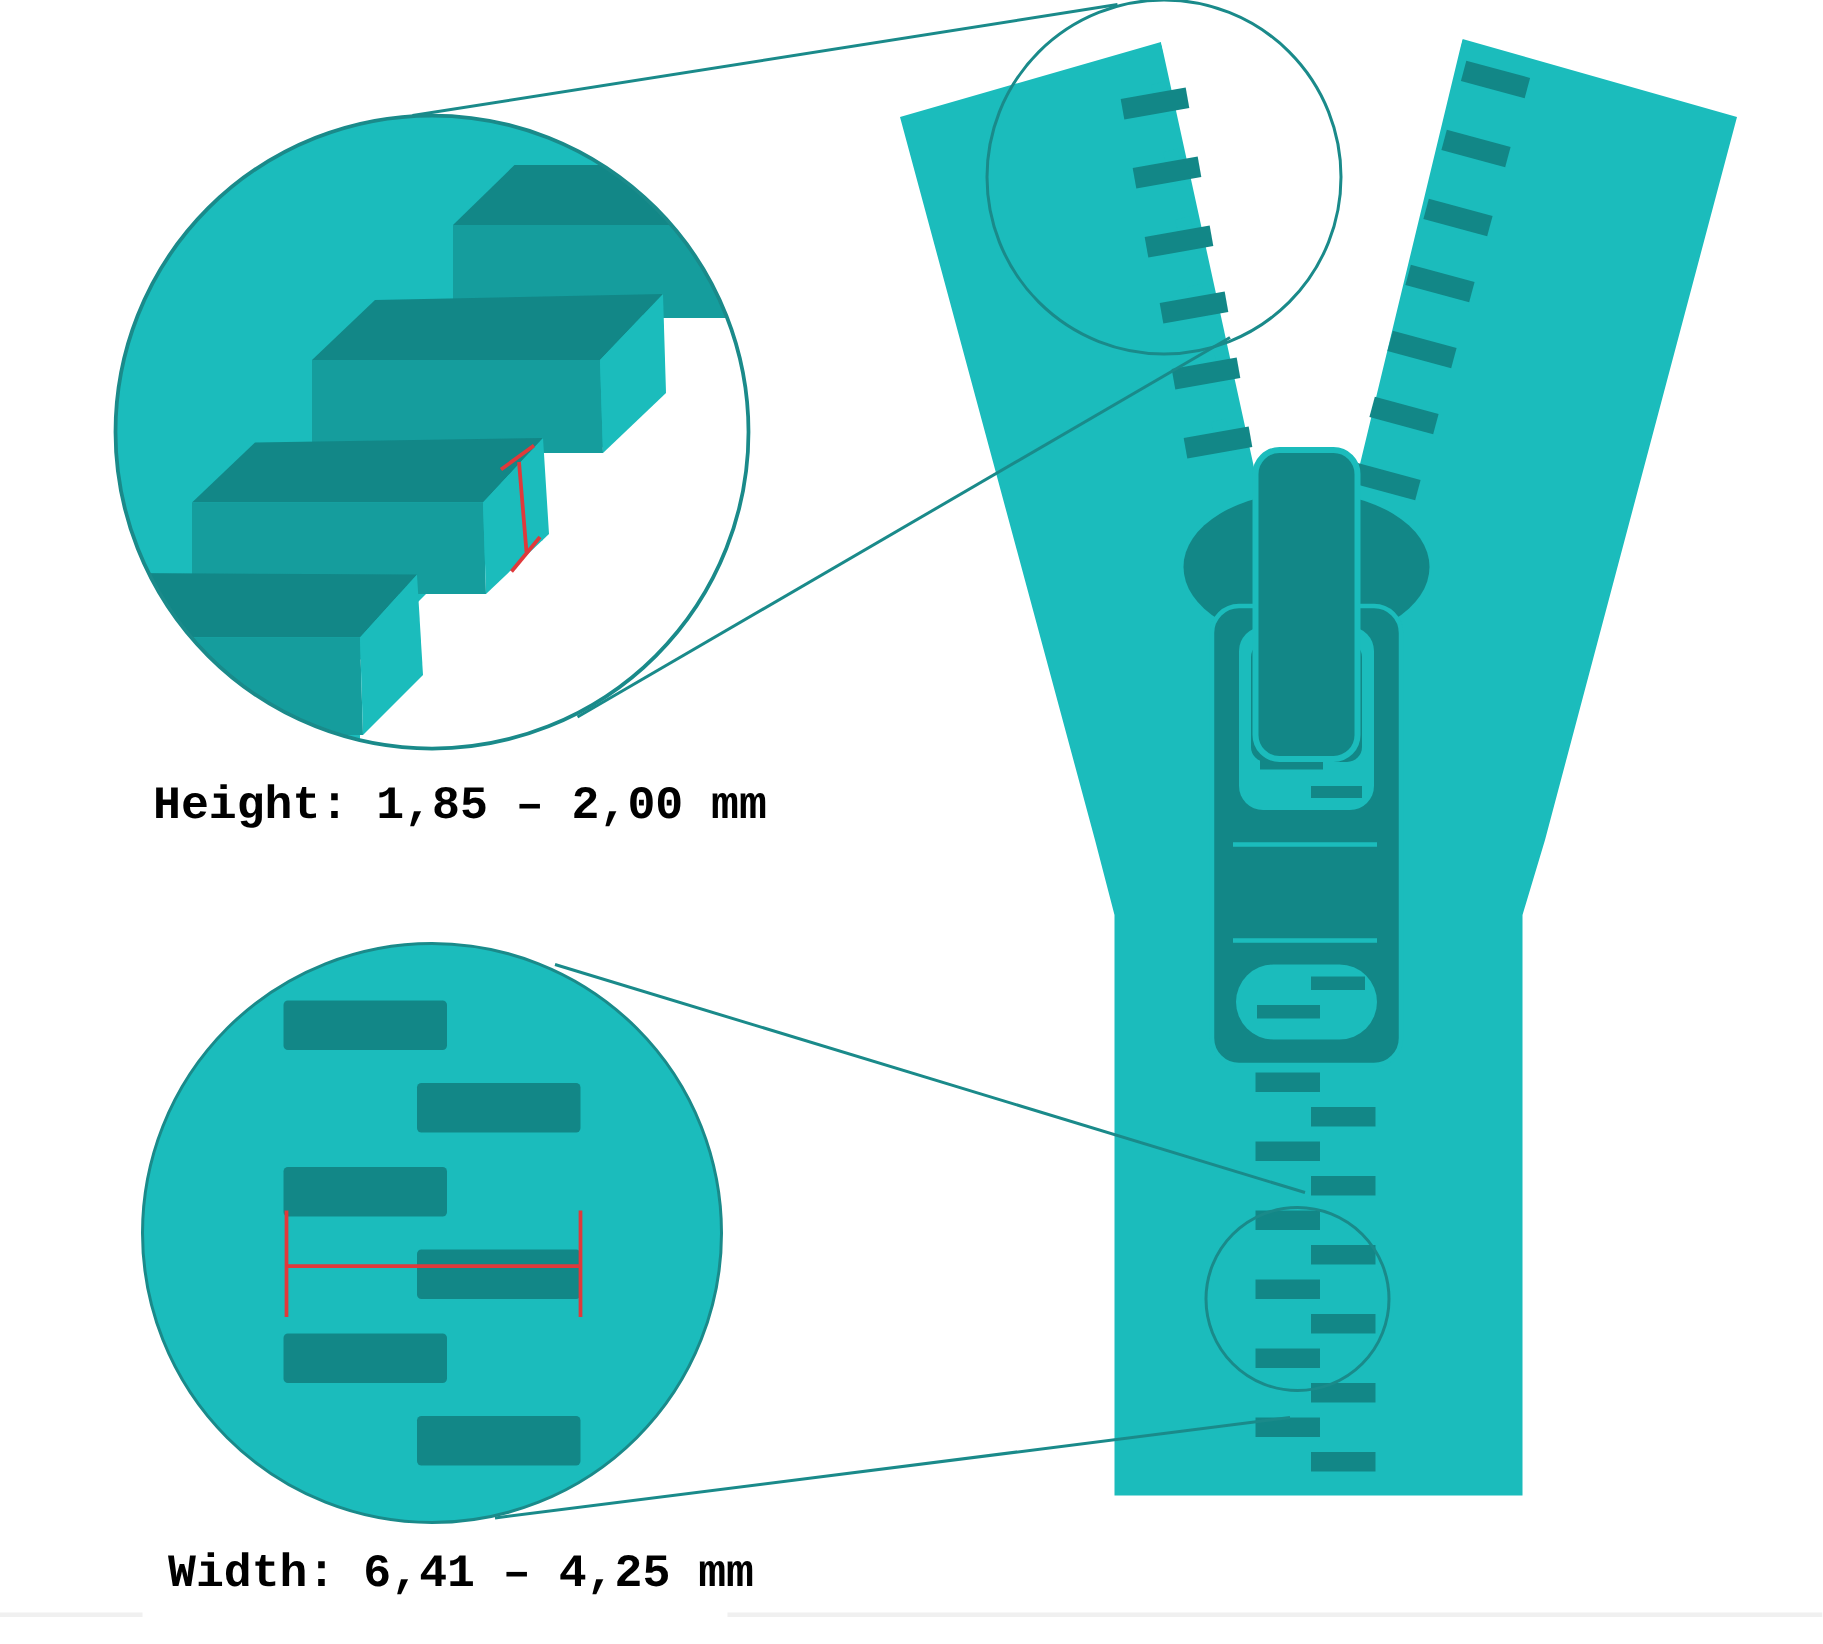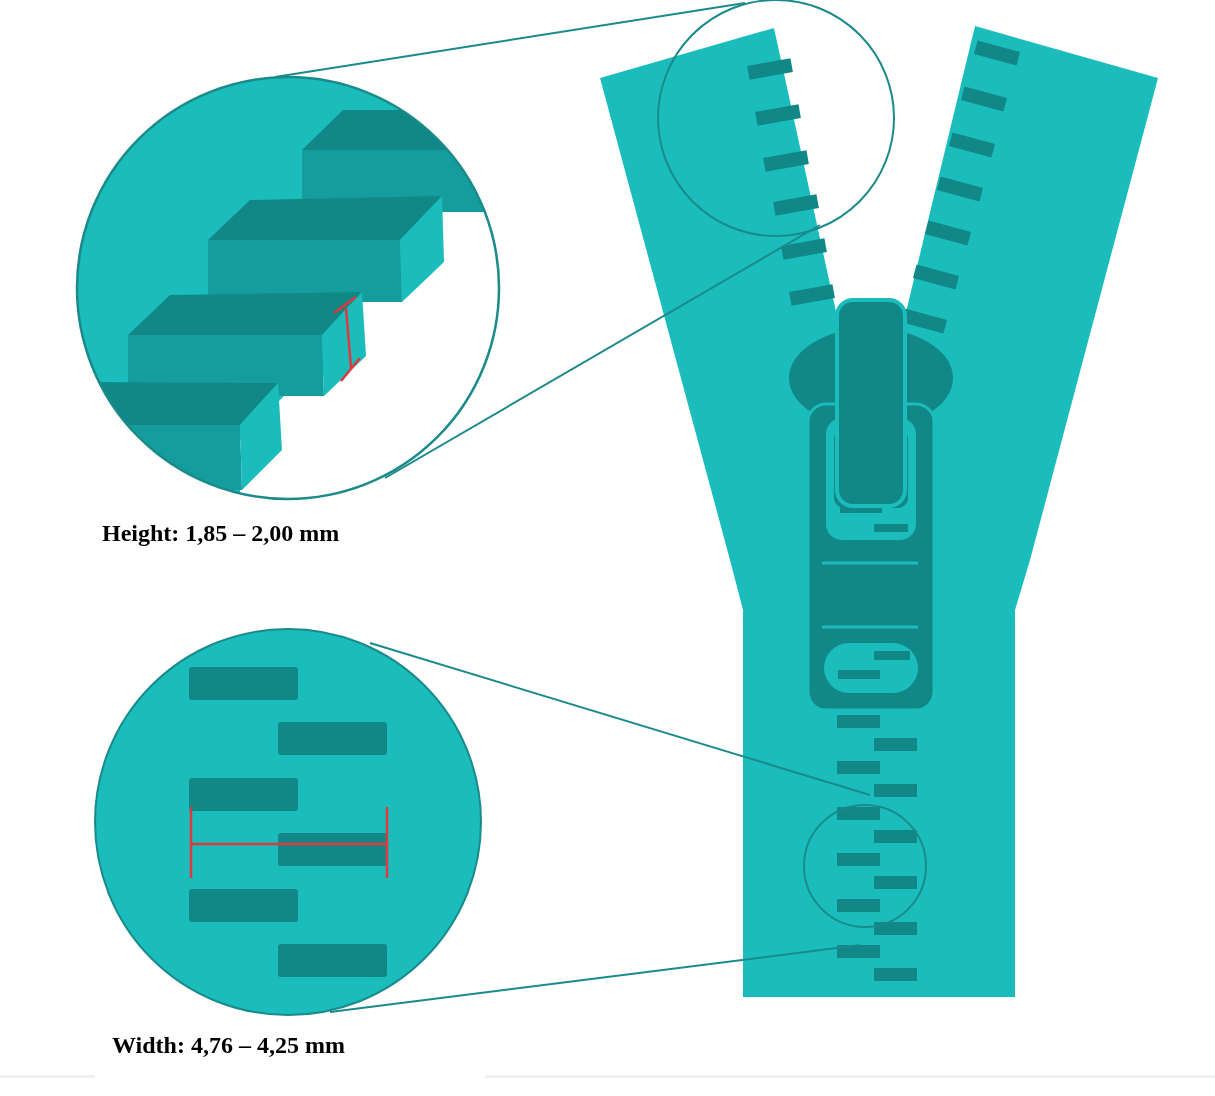--- a/index.html
+++ b/index.html
@@ -1,23 +1,23 @@
 <!DOCTYPE html>
 <html><head>
   <meta charset="utf-8">
   <style>
     html, body { margin: 0; padding: 0; background: #ffffff; }
     body { width: 1215px; height: 1096px; position: relative; overflow: hidden; font-family: "Liberation Sans", sans-serif; }
     #stage { position: absolute; left: 0; top: 0; width: 1215px; height: 1096px; }
     .label {
       position: absolute;
-      font-family: Liberation Serif, serif;
+      font-family: Liberation Mono, monospace;
       font-weight: bold;
       color: #000000;
-      font-size: 24px;
+      font-size: 31px;
       white-space: nowrap;
       letter-spacing: 0px;
     }
     #label-height { left: 102px; top: 520px; }
     #label-width { left: 112px; top: 1032px; }
     .bottom-rule { position: absolute; top: 1075px; height: 3px; background: #f0f0f0; }
   </style>
 </head>
 <body>
 
@@ -155,17 +155,17 @@
       </g>
       <g stroke="#e0393b" stroke-width="2.5">
         <line x1="191" y1="807" x2="191" y2="878"></line>
         <line x1="191" y1="844" x2="387" y2="844"></line>
         <line x1="387" y1="807" x2="387" y2="878"></line>
       </g>
     </g>
   </svg>
 
   <div id="label-height" class="label">Height: 1,85 – 2,00 mm</div>
-  <div id="label-width" class="label">Width: 4,76 – 4,25 mm</div>
+  <div id="label-width" class="label">Width: 6,41 – 4,25 mm</div>
 
   <div class="bottom-rule" style="left:0;width:95px;"></div>
   <div class="bottom-rule" style="left:485px;width:730px;"></div>
 </div>
 
 </body></html>

